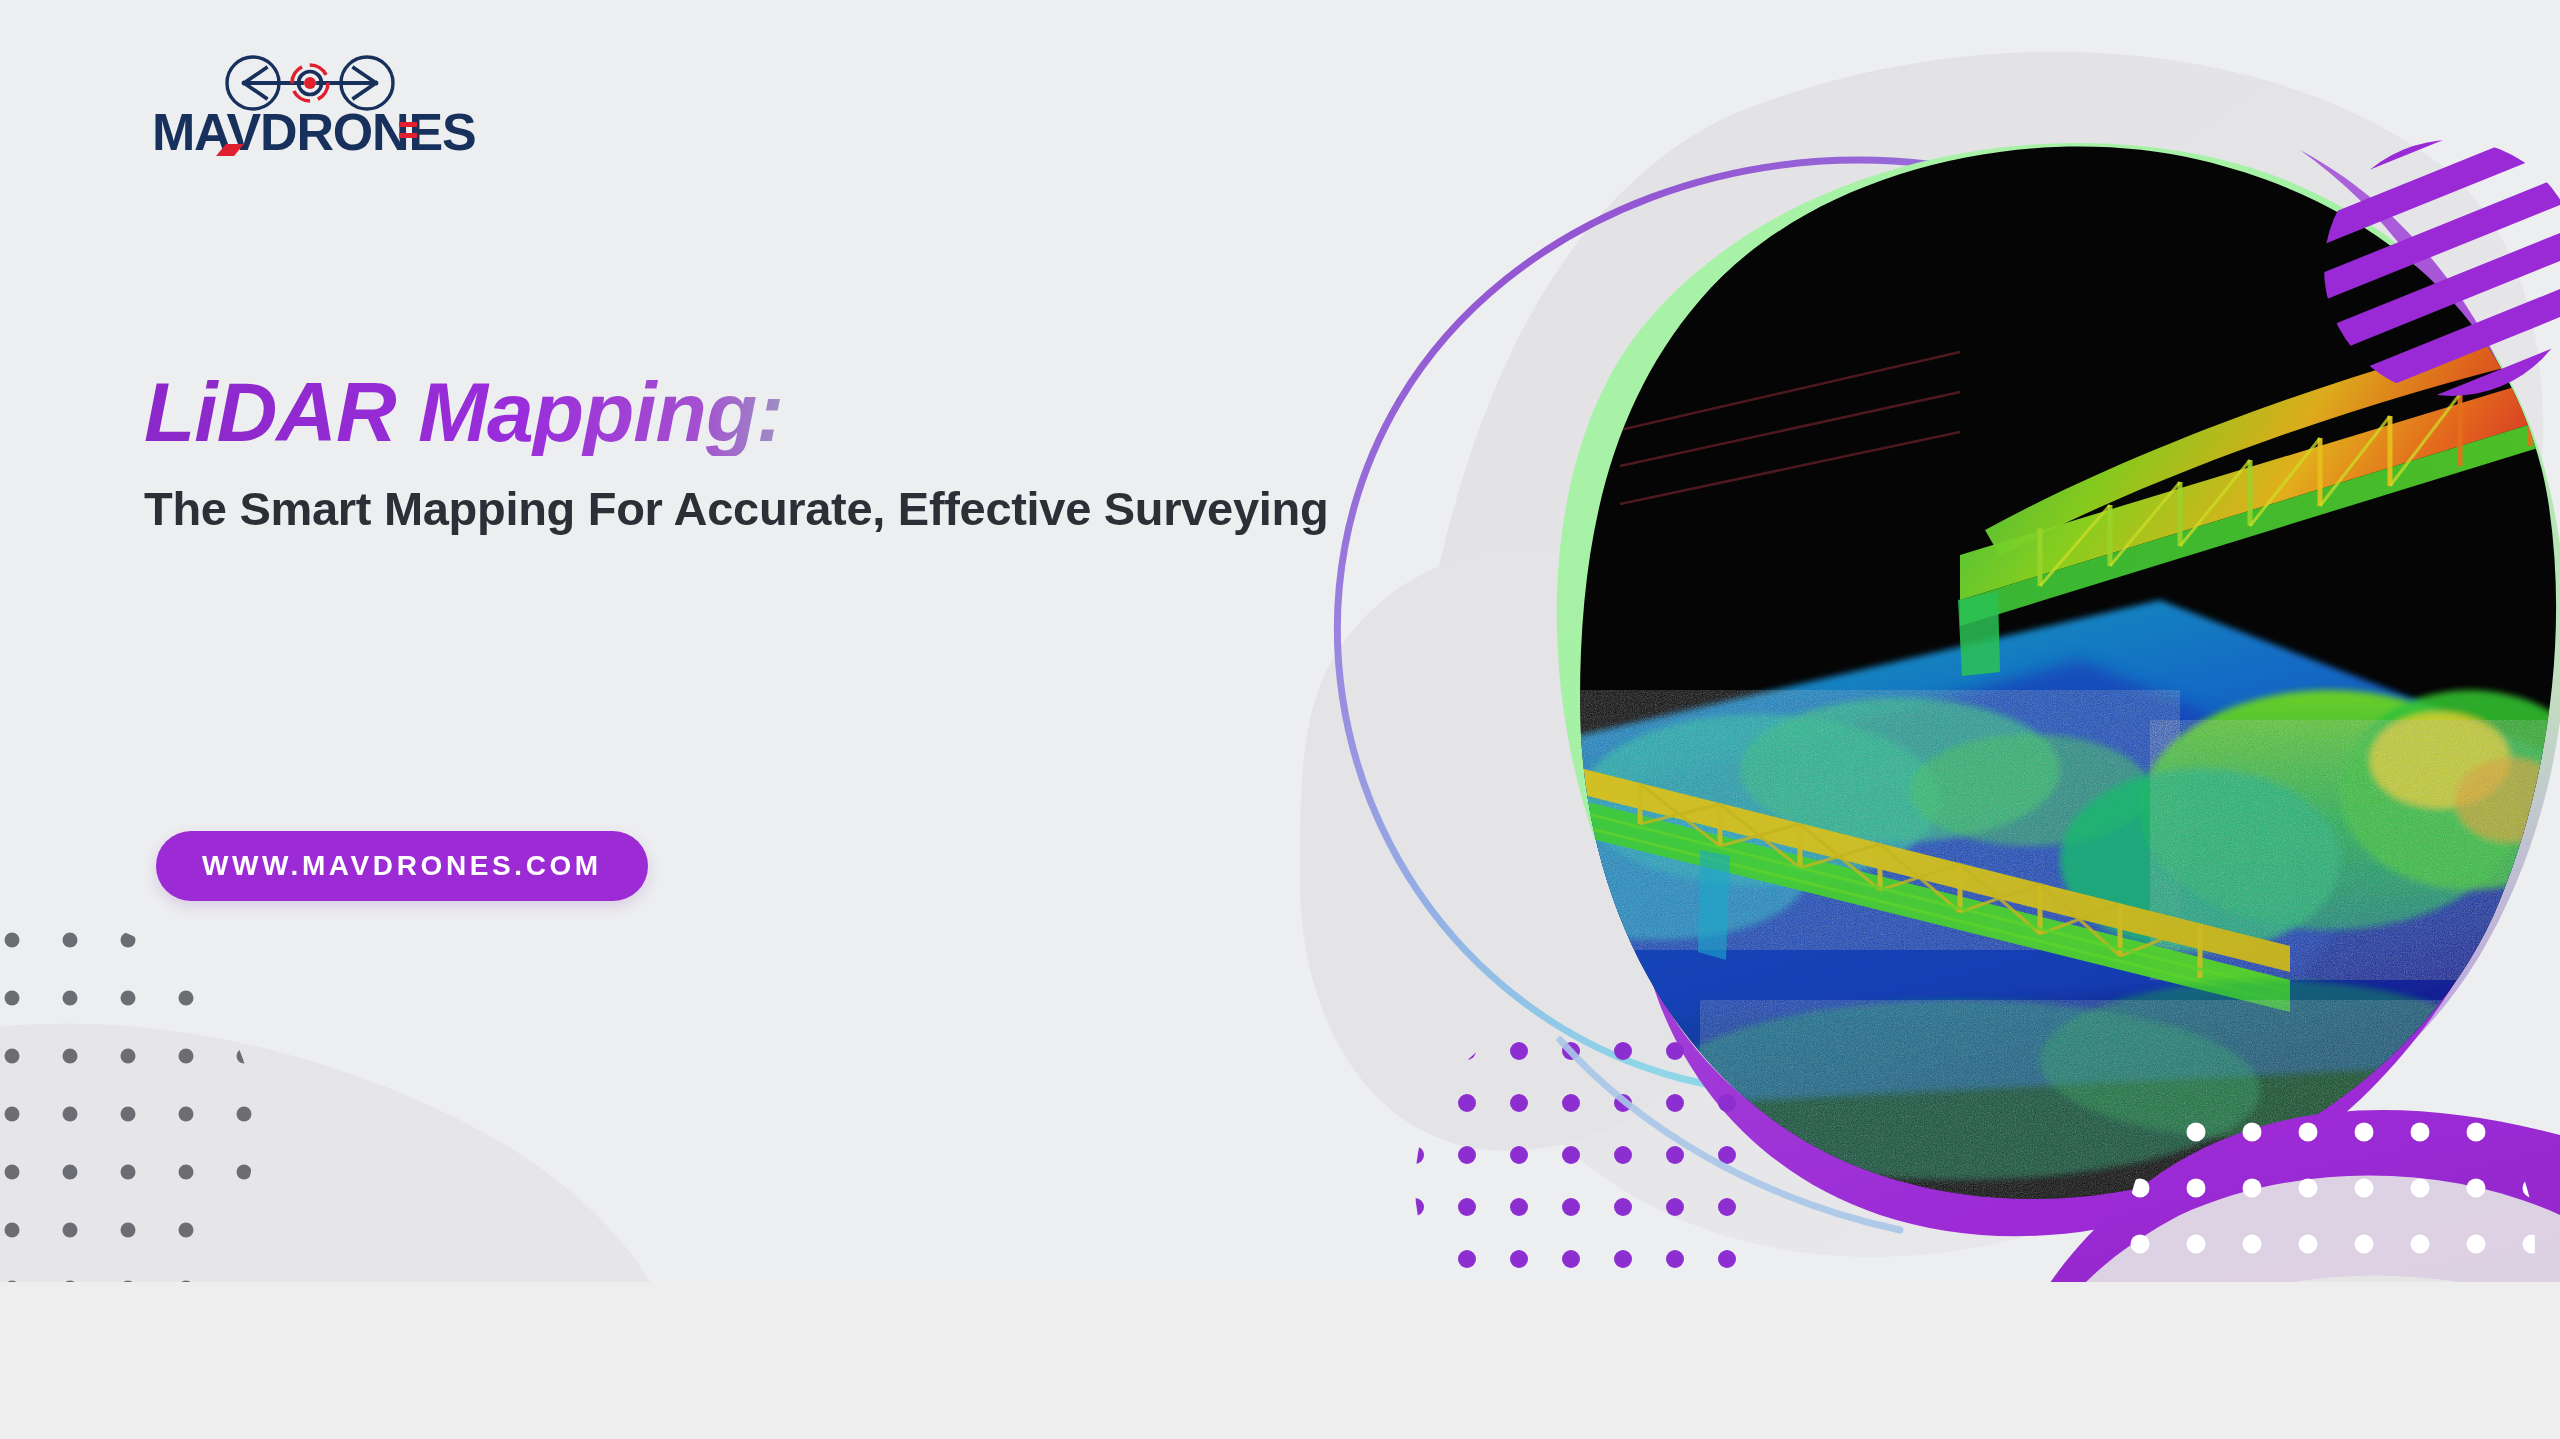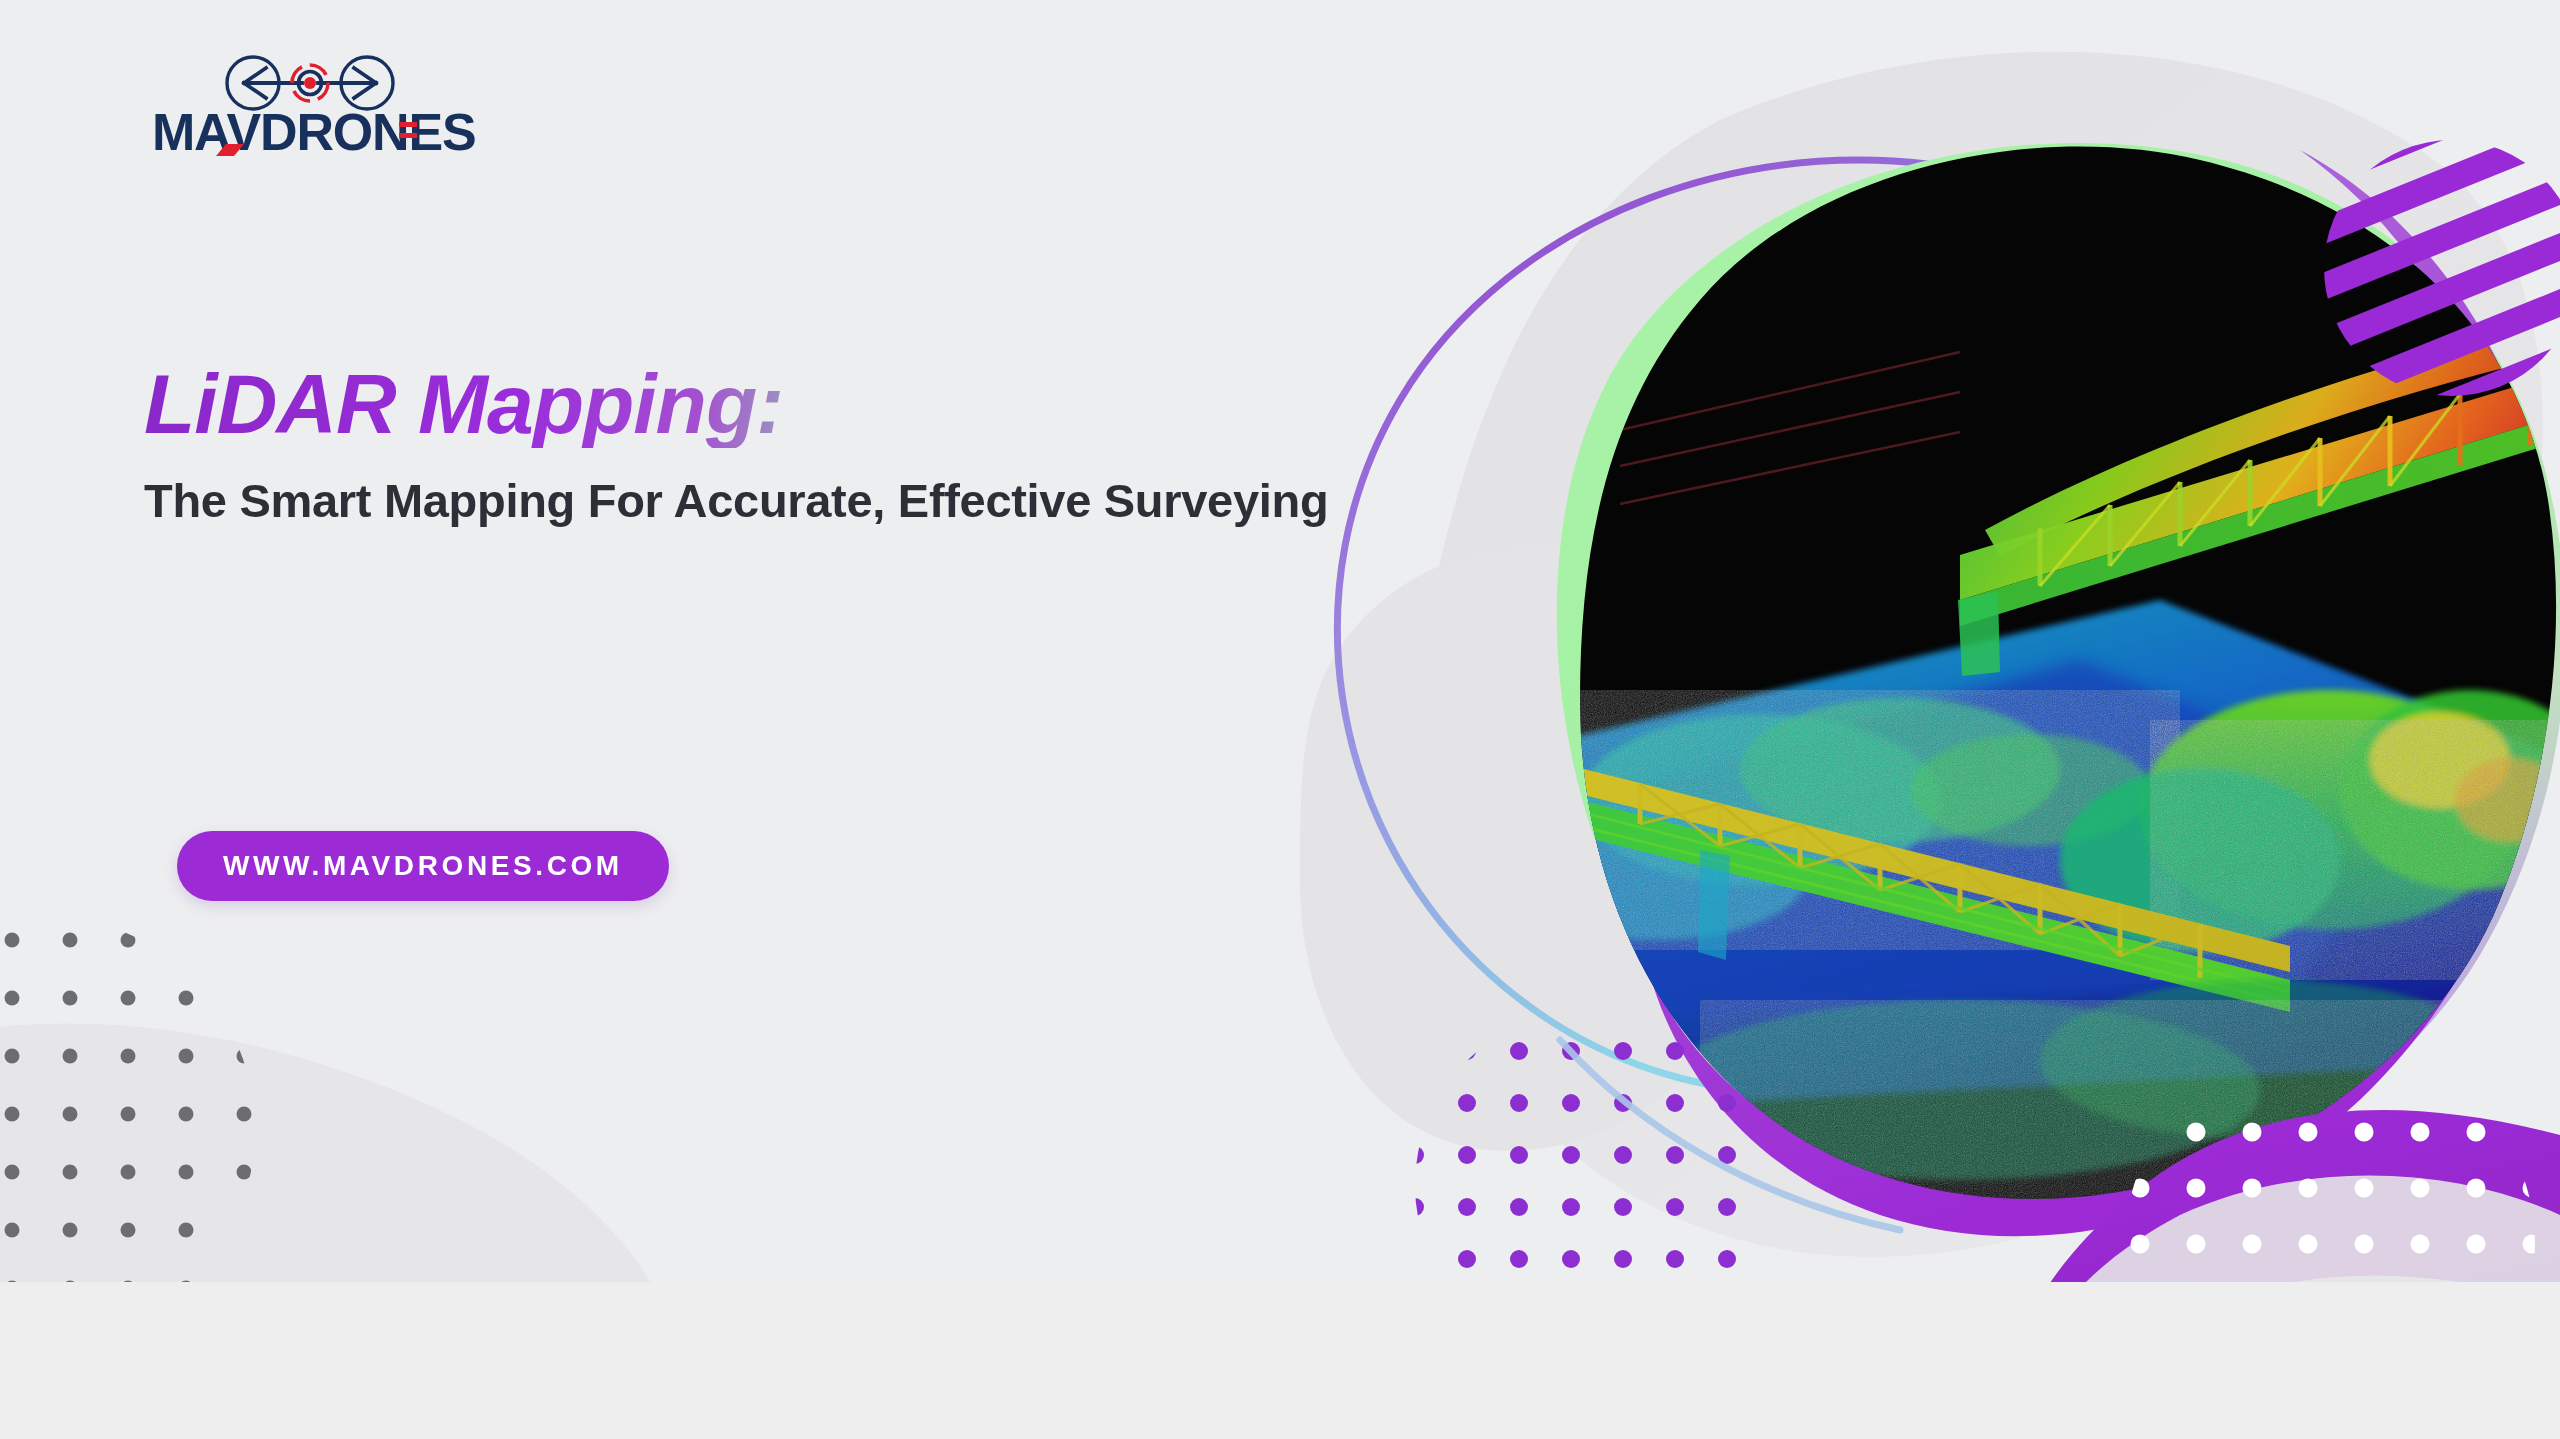--- a/index.html
+++ b/index.html
@@ -14,21 +14,21 @@
 
   
   .bg-svg{position:absolute;left:0;top:0;width:2560px;height:1439px;}
 
   
   .logo-wrap{position:absolute;left:152px;top:52px;width:360px;height:110px;}
   .logo-mark{position:absolute;left:68px;top:0px;width:180px;height:62px;}
   .logo-word{position:absolute;left:0px;top:52px;width:360px;height:56px;}
 
   
-  .headline{position:absolute;left:144px;top:360px;width:1260px;}
+  .headline{position:absolute;left:144px;top:368px;width:1260px;}
   .title-main{
     font-size:84px;
     font-weight:bold;
     font-style:italic;
     letter-spacing:-1px;
     line-height:1.05;
     margin:0;
     background:linear-gradient(95deg,#8b28c9 0%,#9a2ddb 30%,#a44fd0 44%,#9d93c2 51%,#9ad79f 60%,#97ef9c 72%,#93ee98 100%);
     -webkit-background-clip:text;
     background-clip:text;
@@ -41,21 +41,21 @@
     font-size:47px;
     font-weight:bold;
     color:#2d2f37;
     line-height:1.32;
     letter-spacing:-0.3px;
     max-width:1230px;
   }
 
   
   .url-pill{
-    position:absolute;left:177px;top:831px;
+    position:absolute;left:156px;top:831px;
     height:70px;min-width:0;
     padding:0 46px;
     display:flex;align-items:center;justify-content:center;
     background:#9c2bd6;
     border-radius:38px;
     color:#ffffff;
     font-size:28px;
     font-weight:bold;
     letter-spacing:3.6px;
     box-shadow:0 5px 14px rgba(120,40,170,.17);

